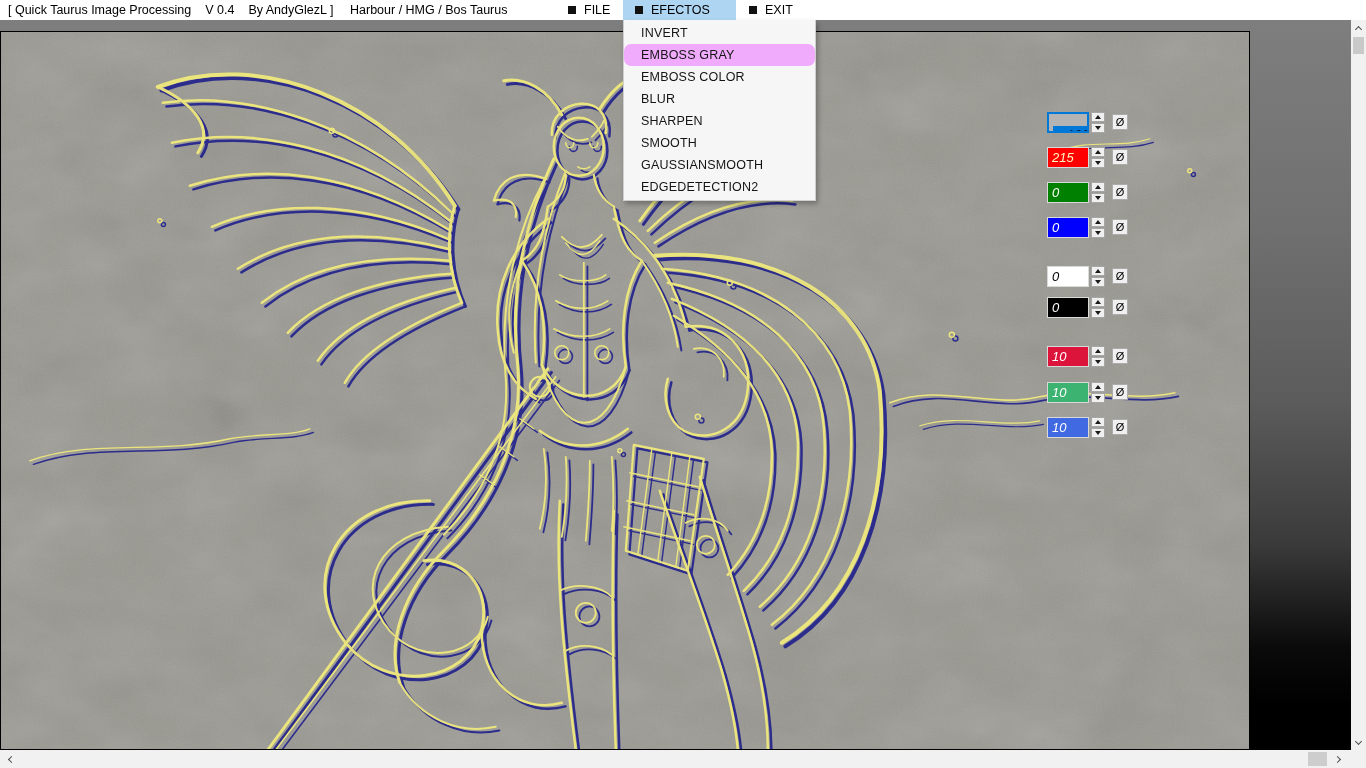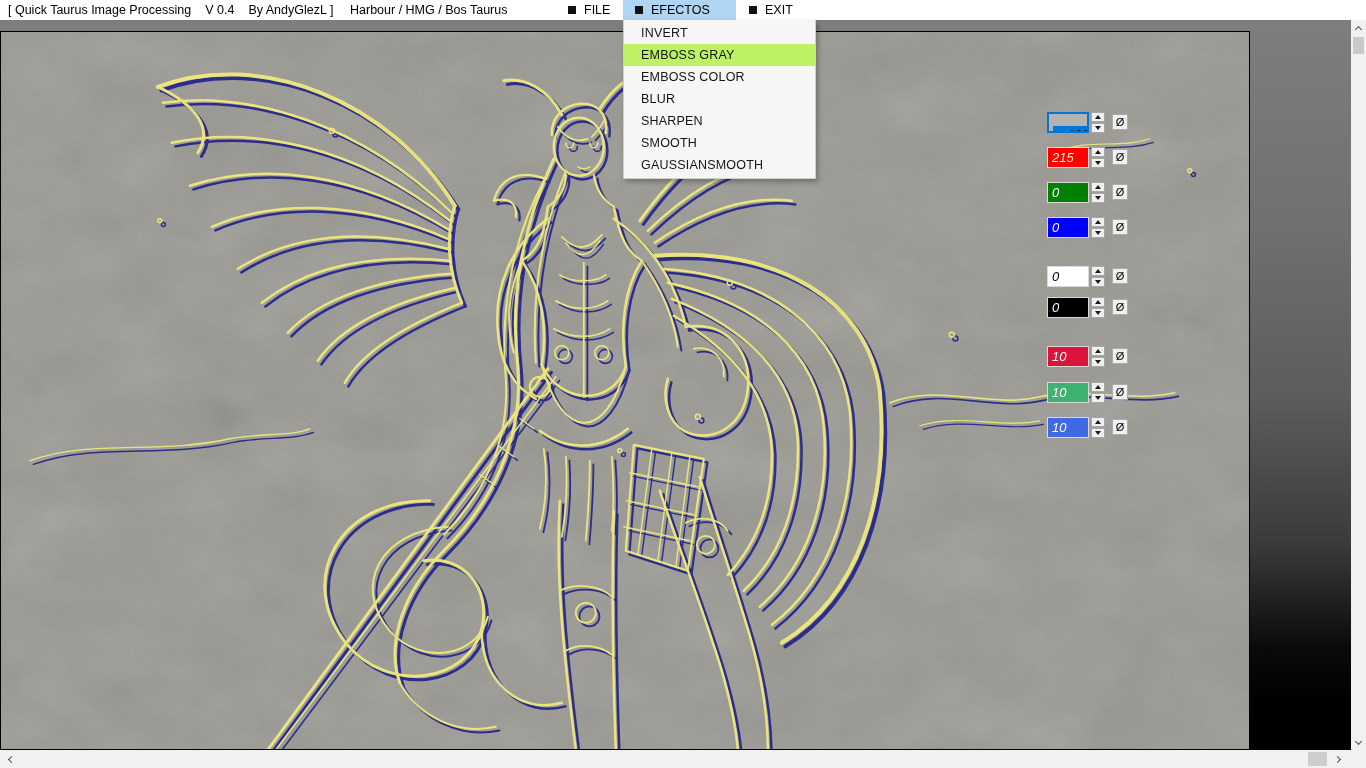--- a/index.html
+++ b/index.html
@@ -29,21 +29,21 @@
   #canvas { position:absolute; left:0; top:31px; width:1250px; height:719px;
             border:1px solid #000; overflow:hidden; background:#97968f; }
   #canvas svg { display:block; }
 
   
   #effects-menu { position:absolute; left:623px; top:20px; width:193px; z-index:50;
     background:#f6f6f6; border:1px solid #cfcfcf; border-top:none; padding:2px 0;
     box-shadow:2px 3px 5px rgba(0,0,0,.28); }
   .menu-item { height:22px; display:flex; align-items:center; padding-left:17px;
     font-size:12.5px; color:#141414; letter-spacing:.2px; cursor:default; }
-  .menu-item.selected { background:#bef264; }
+  .menu-item.selected { background:#f0abfc;border-radius:7px; }
 
   
   #spin-panel { position:absolute; left:0; top:0; z-index:30; }
   .spin-row { position:absolute; left:1047px; width:85px; height:22px; }
   .spin-field { position:absolute; left:0; top:0; width:42px; height:21px;
     border:1px solid #d9d9d9; display:flex; align-items:center; padding-left:4px;
     font-style:italic; font-size:13px; font-weight:500; overflow:hidden; }
   .spin-field.focused { border:2px solid #0078d7; }
   .spin-val { line-height:17px; }
   .spin-val.sel { background:#0078d7; color:#0f172a; padding:0 14px;margin-top:24px; }
@@ -230,20 +230,21 @@
   </div>
 
   <div id="effects-menu">
       <div class="menu-item">INVERT</div>
       <div class="menu-item selected">EMBOSS GRAY</div>
       <div class="menu-item">EMBOSS COLOR</div>
       <div class="menu-item">BLUR</div>
       <div class="menu-item">SHARPEN</div>
       <div class="menu-item">SMOOTH</div>
       <div class="menu-item">GAUSSIANSMOOTH</div>
+      <div class="menu-item">EDGEDETECTION2</div>
     </div>
 
   <div id="spin-panel">
       <div class="spin-row" style="top: 112px;">
         <div class="spin-field focused" style="background: rgb(179, 179, 179); color: rgb(255, 255, 255);">
           <span class="spin-val sel">100</span>
         </div>
         <div class="spin-updown">
           <div class="spin-btn">
             <i class="tri up"></i>

